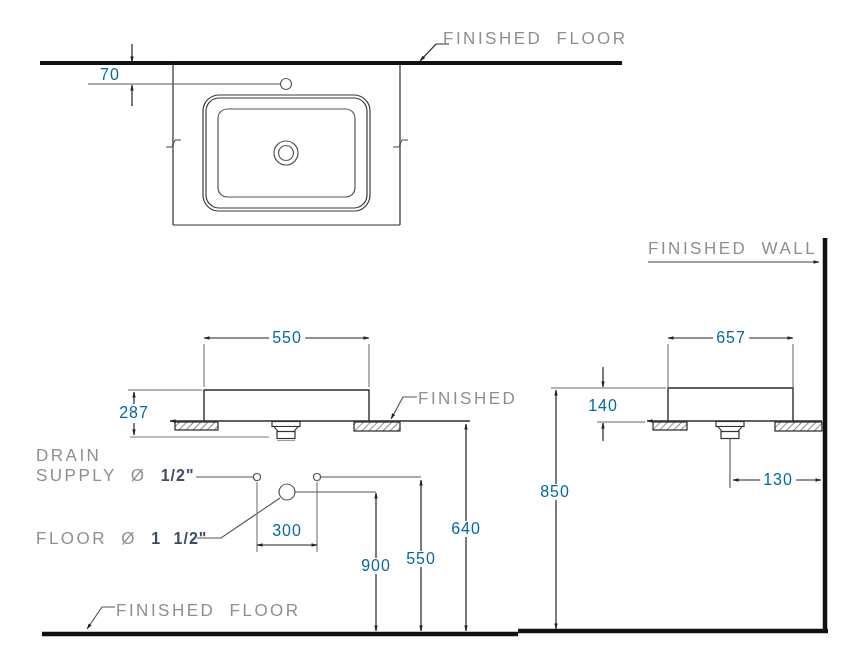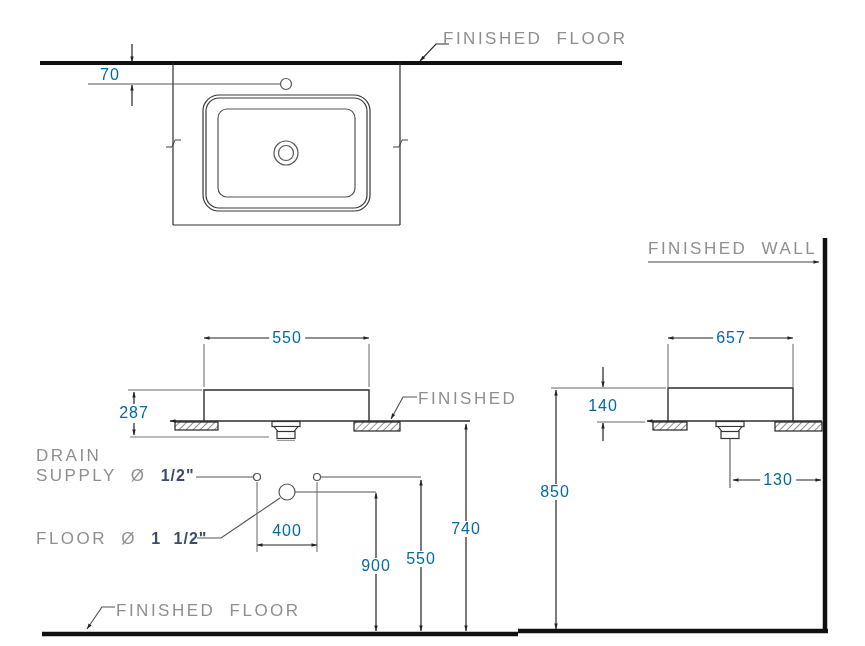--- a/index.html
+++ b/index.html
@@ -147,24 +147,24 @@
   <div class="dim" style="left:287px;top:338px">550</div>
   <div class="dim" style="left:134px;top:413px">287</div>
   <div class="lbl" style="left:418px;top:389px">FINISHED</div>
 
   <div class="lbl" style="left:36px;top:446px">DRAIN</div>
   <div class="lbl" style="left:36px;top:466px"><span>SUPPLY Ø</span>
     <span class="sz">1/2"</span></div>
   <div class="lbl" style="left:36px;top:529px"><span>FLOOR Ø</span>
     <span class="sz">1 1/2"</span></div>
 
-  <div class="dim" style="left:287px;top:531px">400</div>
+  <div class="dim" style="left:287px;top:531px">300</div>
   <div class="dim" style="left:376px;top:566px">900</div>
   <div class="dim" style="left:421px;top:559px">550</div>
-  <div class="dim" style="left:466px;top:529px">740</div>
+  <div class="dim" style="left:466px;top:529px">640</div>
   <div class="lbl" style="left:116px;top:601px">FINISHED FLOOR</div>
 
   <div class="lbl" style="left:648px;top:239px">FINISHED WALL</div>
   <div class="dim" style="left:731px;top:338px">657</div>
   <div class="dim" style="left:603px;top:406px">140</div>
   <div class="dim" style="left:778px;top:480px">130</div>
   <div class="dim" style="left:555px;top:492px">850</div>
 
 </div>
 

